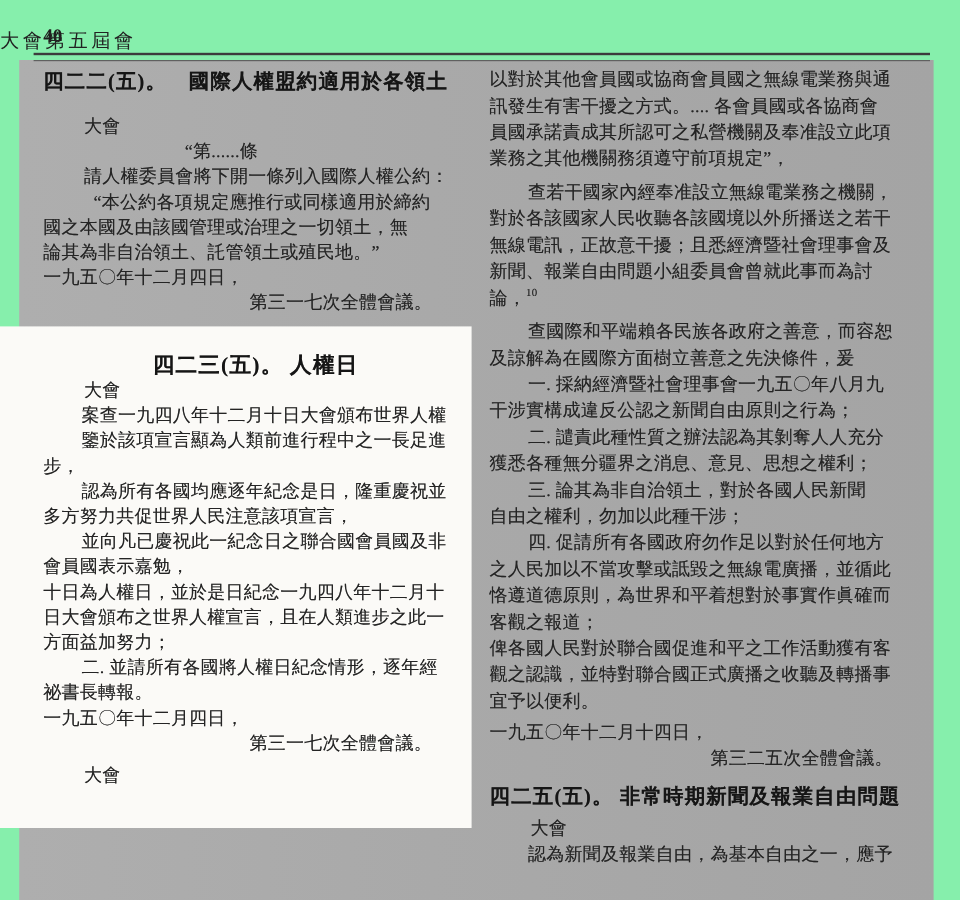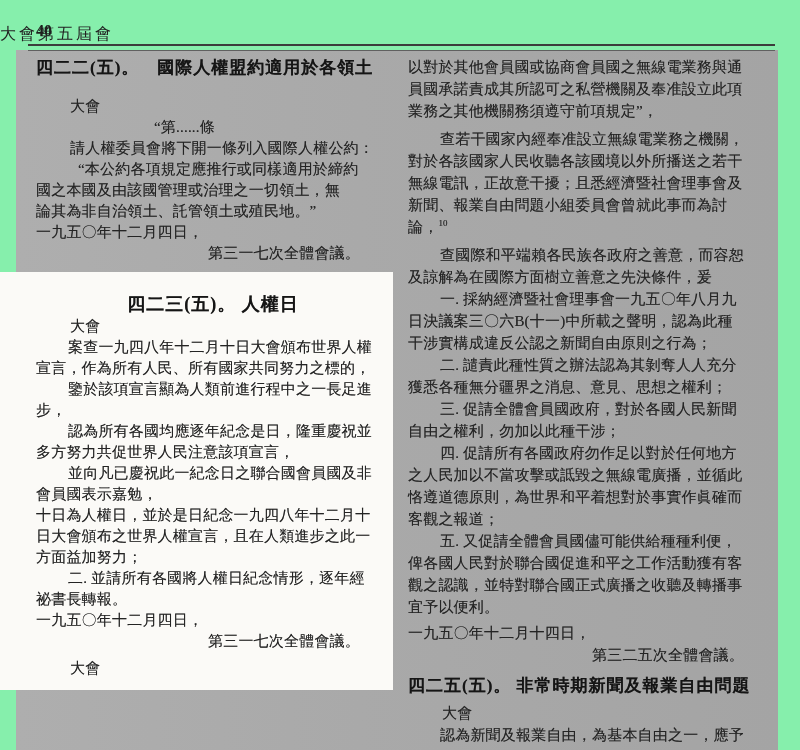--- a/index.html
+++ b/index.html
@@ -69,61 +69,59 @@
     <div class="ln kick">請人權委員會將下開一條列入國際人權公約：</div>
     <div class="ln q2">“本公約各項規定應推行或同樣適用於締約</div>
     <div class="ln">國之本國及由該國管理或治理之一切領土，無</div>
     <div class="ln">論其為非自治領土、託管領土或殖民地。”</div>
     <div class="ln date">一九五〇年十二月四日，</div>
     <div class="ln session">第三一七次全體會議。</div>
 
     <div class="hd hd-center mt-sec">四二三(五)。 人權日</div>
     <div class="ln kick">大會</div>
     <div class="ln ind">案查一九四八年十二月十日大會頒布世界人權</div>
-    <div class="ln">宣言，作為所有人民、所有國家共同努力之標的，</div>
     <div class="ln ind">鑒於該項宣言顯為人類前進行程中之一長足進</div>
     <div class="ln">步，</div>
     <div class="ln ind">認為所有各國均應逐年紀念是日，隆重慶祝並</div>
     <div class="ln">多方努力共促世界人民注意該項宣言，</div>
     <div class="ln ind">並向凡已慶祝此一紀念日之聯合國會員國及非</div>
     <div class="ln">會員國表示嘉勉，</div>
     <div class="ln">十日為人權日，並於是日紀念一九四八年十二月十</div>
     <div class="ln">日大會頒布之世界人權宣言，且在人類進步之此一</div>
     <div class="ln">方面益加努力；</div>
     <div class="ln ind">二. 並請所有各國將人權日紀念情形，逐年經</div>
     <div class="ln">祕書長轉報。</div>
     <div class="ln date">一九五〇年十二月四日，</div>
     <div class="ln session">第三一七次全體會議。</div>
 
     <div class="ln kick" style="margin-top:6px;">大會</div>
   </div>
 
   <div class="col col-right">
     <div class="ln">以對於其他會員國或協商會員國之無線電業務與通</div>
+    <div class="ln">訊發生有害干擾之方式。.... 各會員國或各協商會</div>
     <div class="ln">員國承諾責成其所認可之私營機關及奉准設立此項</div>
     <div class="ln">業務之其他機關務須遵守前項規定”，</div>
     <div class="ln ind gap-top">查若干國家內經奉准設立無線電業務之機關，</div>
     <div class="ln">對於各該國家人民收聽各該國境以外所播送之若干</div>
     <div class="ln">無線電訊，正故意干擾；且悉經濟暨社會理事會及</div>
     <div class="ln">新聞、報業自由問題小組委員會曾就此事而為討</div>
     <div class="ln"><span>論，</span><sup>10</sup></div>
     <div class="ln ind gap-top">查國際和平端賴各民族各政府之善意，而容恕</div>
     <div class="ln">及諒解為在國際方面樹立善意之先決條件，爰</div>
     <div class="ln ind">一. 採納經濟暨社會理事會一九五〇年八月九</div>
-    <div class="ln">日決議案三〇六B(十一)中所載之聲明，認為此種</div>
     <div class="ln">干涉實構成違反公認之新聞自由原則之行為；</div>
     <div class="ln ind">二. 譴責此種性質之辦法認為其剝奪人人充分</div>
     <div class="ln">獲悉各種無分疆界之消息、意見、思想之權利；</div>
-    <div class="ln ind">三. 促請全體會員國政府，對於各國人民新聞</div>
+    <div class="ln ind">三. 論其為非自治領土，對於各國人民新聞</div>
     <div class="ln">自由之權利，勿加以此種干涉；</div>
     <div class="ln ind">四. 促請所有各國政府勿作足以對於任何地方</div>
     <div class="ln">之人民加以不當攻擊或詆毀之無線電廣播，並循此</div>
     <div class="ln">恪遵道德原則，為世界和平着想對於事實作眞確而</div>
     <div class="ln">客觀之報道；</div>
-    <div class="ln ind">五. 又促請全體會員國儘可能供給種種利便，</div>
     <div class="ln">俾各國人民對於聯合國促進和平之工作活動獲有客</div>
     <div class="ln">觀之認識，並特對聯合國正式廣播之收聽及轉播事</div>
     <div class="ln">宜予以便利。</div>
     <div class="ln date" style="margin-top:4px;">一九五〇年十二月十四日，</div>
     <div class="ln session">第三二五次全體會議。</div>
 
     <div class="hd" style="margin-top:8px;">四二五(五)。 非常時期新聞及報業自由問題</div>
     <div class="ln kick" style="margin-top:4px;">大會</div>
     <div class="ln ind">認為新聞及報業自由，為基本自由之一，應予</div>
   </div>

